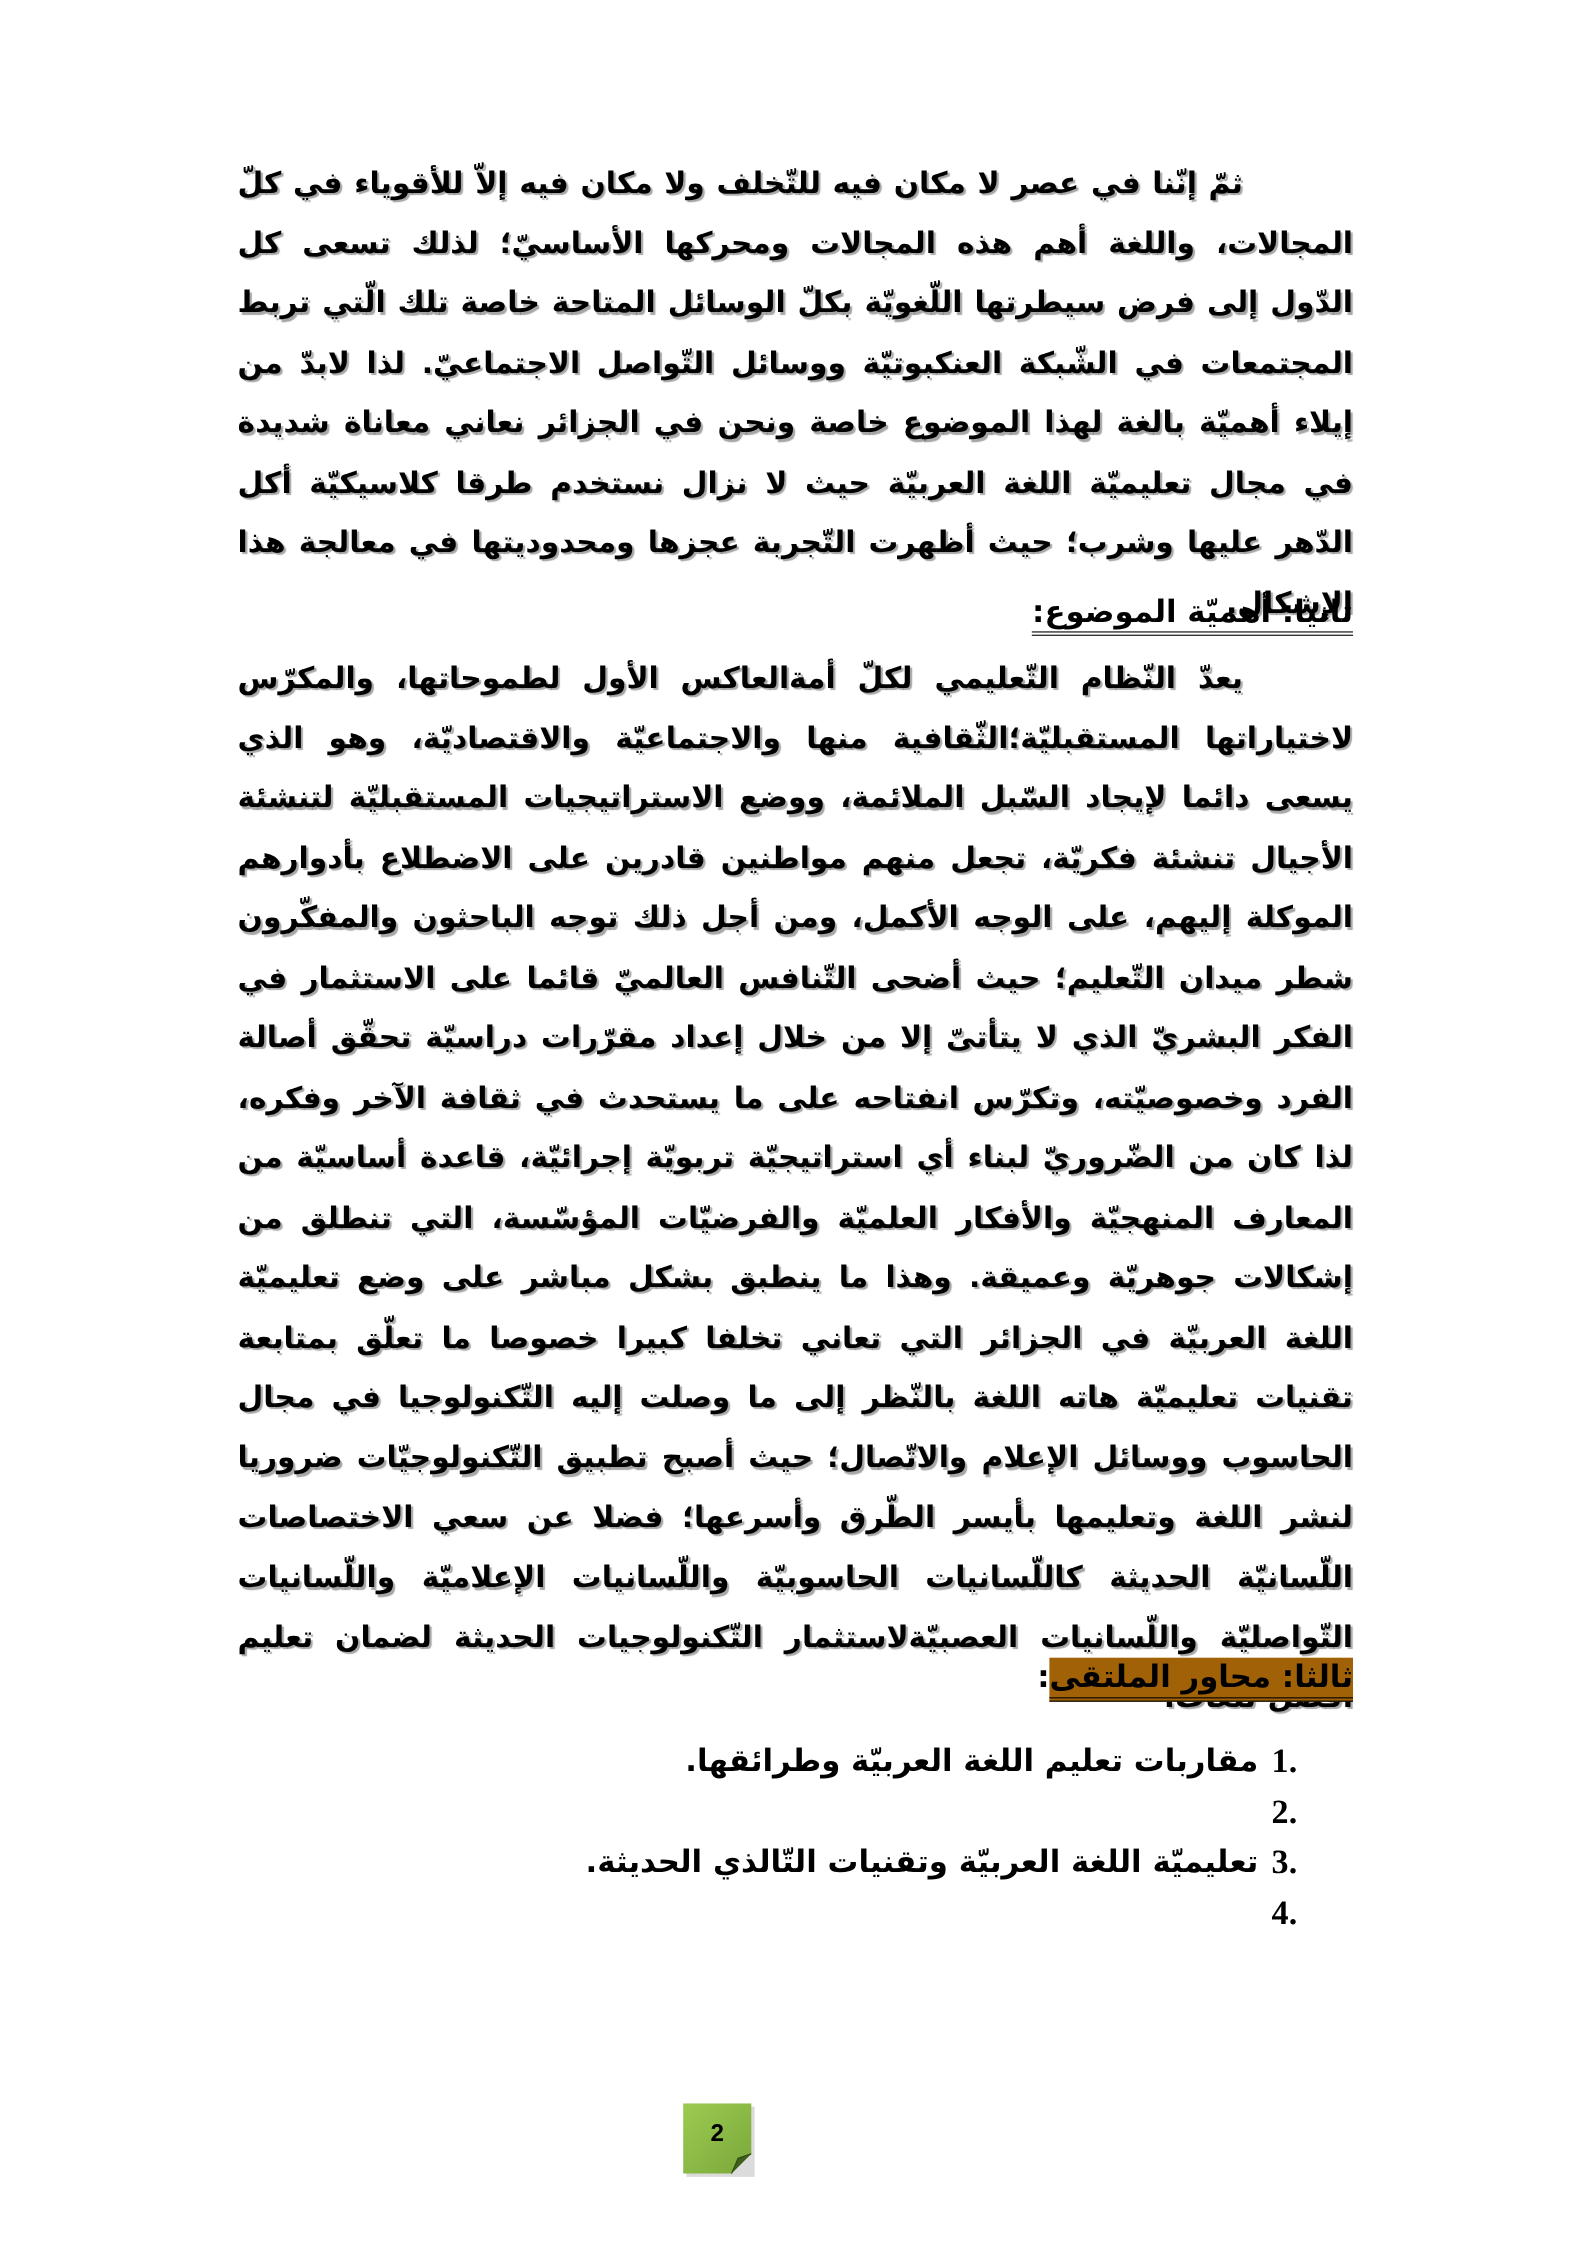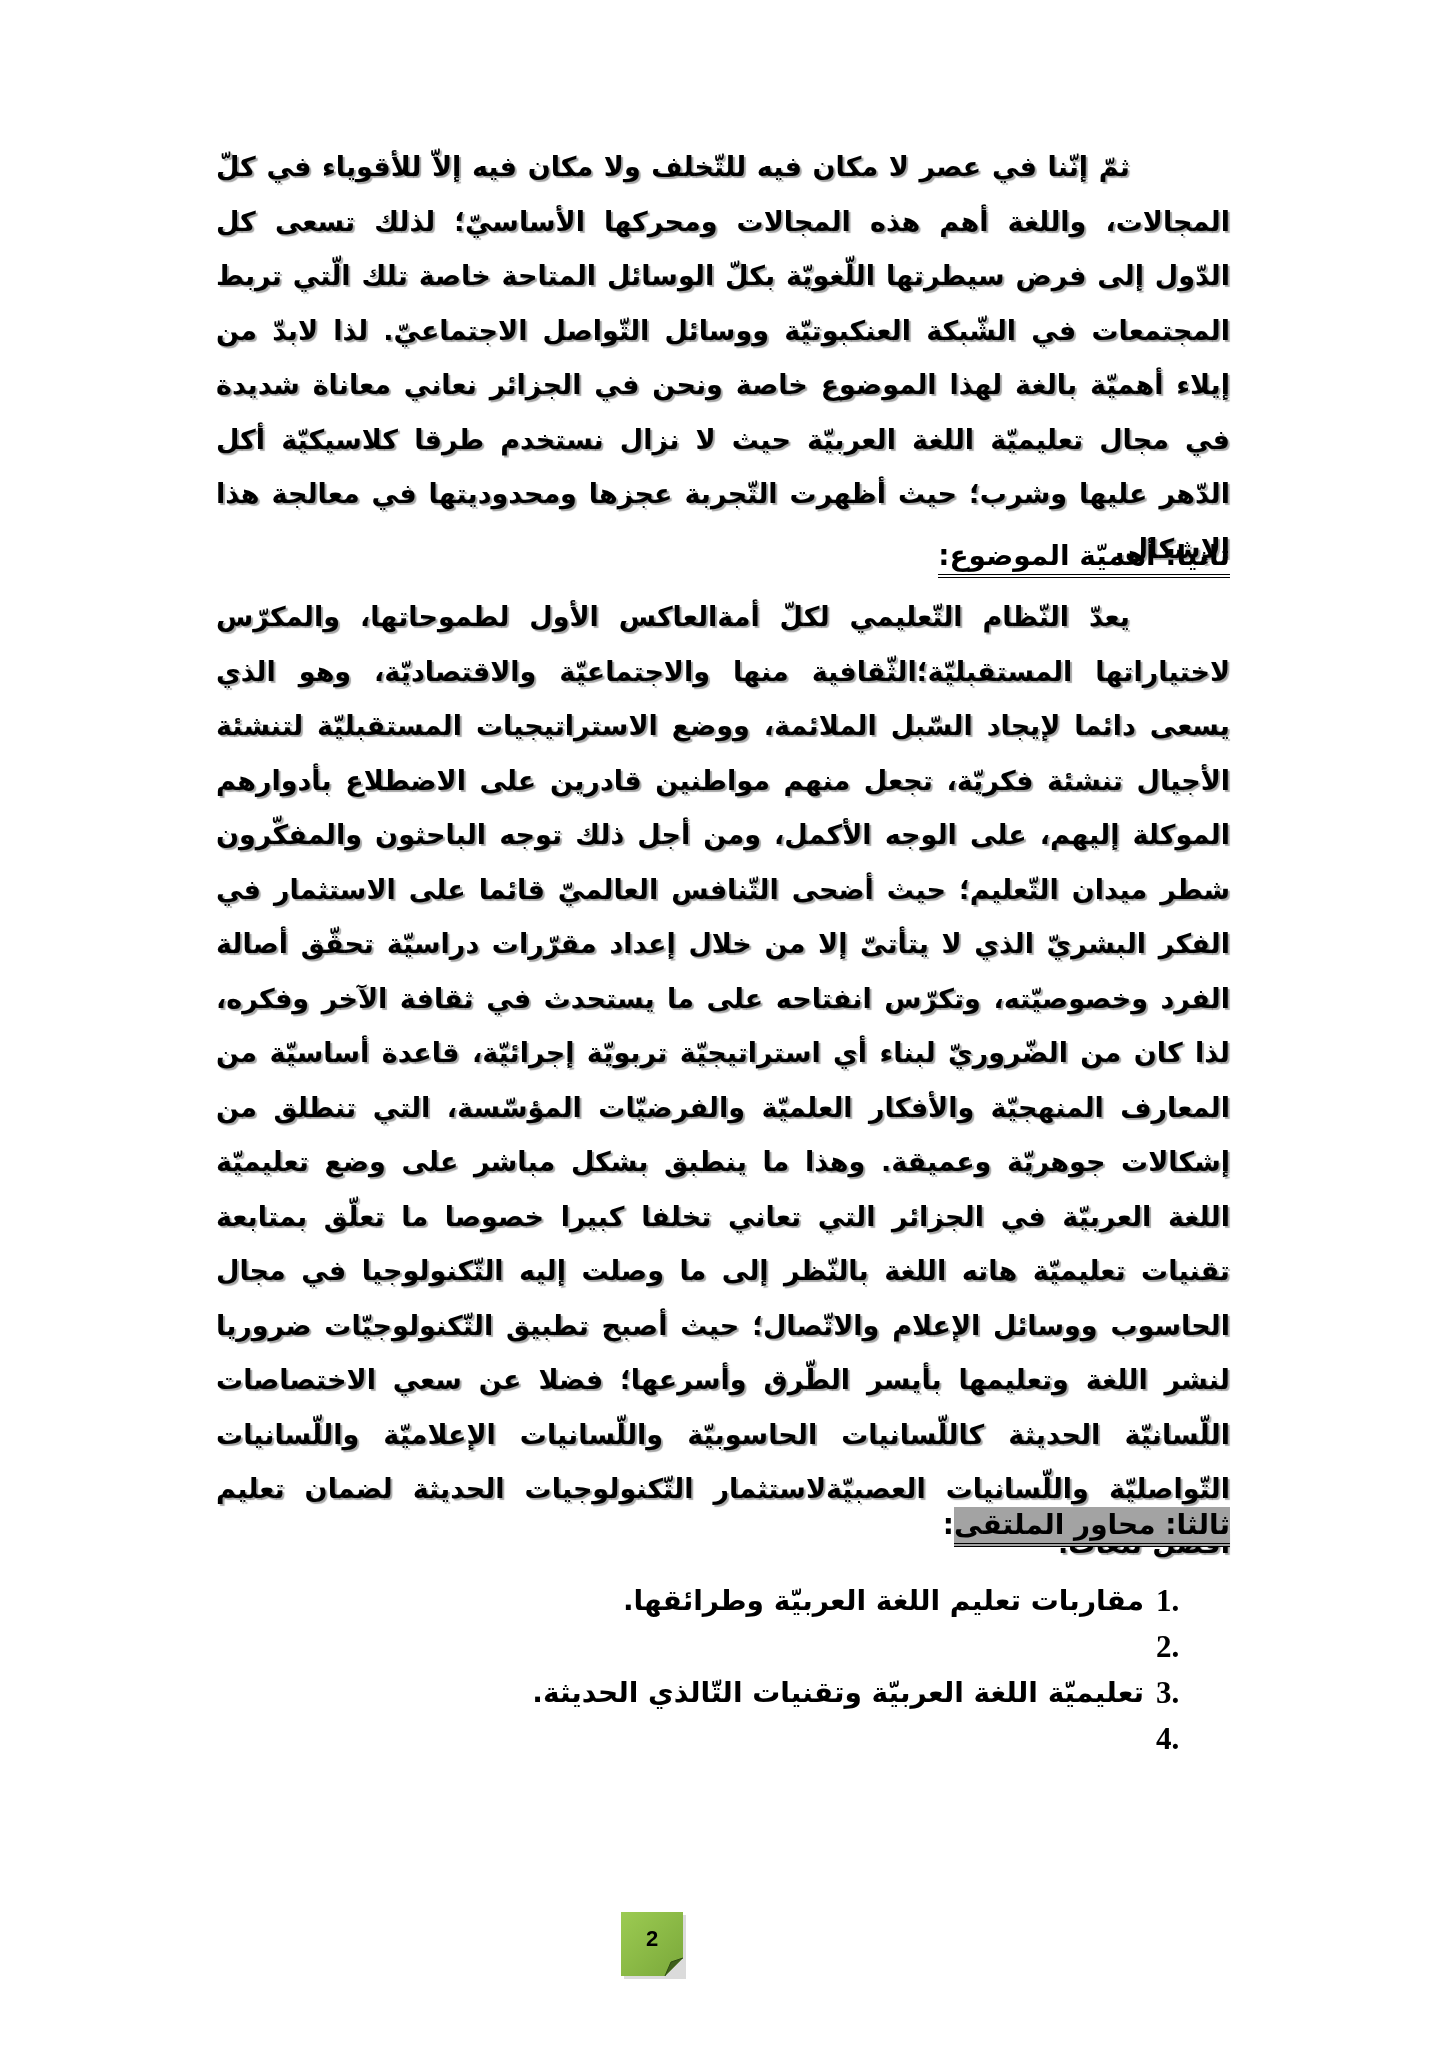--- a/index.html
+++ b/index.html
@@ -123,21 +123,21 @@
 
   <p id="para-1" class="para">ثمّ إنّنا في عصر لا مكان فيه للتّخلف ولا مكان فيه إلاّ للأقوياء في كلّ المجالات، واللغة أهم هذه المجالات ومحركها الأساسيّ؛ لذلك تسعى كل الدّول إلى فرض سيطرتها اللّغويّة بكلّ الوسائل المتاحة خاصة تلك الّتي تربط المجتمعات في الشّبكة العنكبوتيّة ووسائل التّواصل الاجتماعيّ. لذا لابدّ من إيلاء أهميّة بالغة لهذا الموضوع خاصة ونحن في الجزائر نعاني معاناة شديدة في مجال تعليميّة اللغة العربيّة حيث لا نزال نستخدم طرقا كلاسيكيّة أكل الدّهر عليها وشرب؛ حيث أظهرت التّجربة عجزها ومحدوديتها في معالجة هذا الإشكال.</p>
 
   <div id="heading-2-wrap">
     <span id="heading-2" class="heading">ثانيا: أهميّة الموضوع:</span>
   </div>
 
   <p id="para-2" class="para">يعدّ النّظام التّعليمي لكلّ أمةالعاكس الأول لطموحاتها، والمكرّس لاختياراتها المستقبليّة؛الثّقافية منها والاجتماعيّة والاقتصاديّة، وهو الذي يسعى دائما لإيجاد السّبل الملائمة، ووضع الاستراتيجيات المستقبليّة لتنشئة الأجيال تنشئة فكريّة، تجعل منهم مواطنين قادرين على الاضطلاع بأدوارهم الموكلة إليهم، على الوجه الأكمل، ومن أجل ذلك توجه الباحثون والمفكّرون شطر ميدان التّعليم؛ حيث أضحى التّنافس العالميّ قائما على الاستثمار في الفكر البشريّ الذي لا يتأتىّ إلا من خلال إعداد مقرّرات دراسيّة تحقّق أصالة الفرد وخصوصيّته، وتكرّس انفتاحه على ما يستحدث في ثقافة الآخر وفكره، لذا كان من الضّروريّ لبناء أي استراتيجيّة تربويّة إجرائيّة، قاعدة أساسيّة من المعارف المنهجيّة والأفكار العلميّة والفرضيّات المؤسّسة، التي تنطلق من إشكالات جوهريّة  وعميقة. وهذا ما ينطبق بشكل مباشر على وضع تعليميّة اللغة العربيّة في الجزائر التي تعاني تخلفا كبيرا خصوصا ما تعلّق بمتابعة تقنيات تعليميّة هاته اللغة بالنّظر إلى ما وصلت إليه التّكنولوجيا في مجال الحاسوب ووسائل الإعلام والاتّصال؛ حيث أصبح تطبيق التّكنولوجيّات ضروريا لنشر اللغة وتعليمها بأيسر الطّرق وأسرعها؛ فضلا عن سعي الاختصاصات اللّسانيّة الحديثة كاللّسانيات الحاسوبيّة واللّسانيات الإعلاميّة واللّسانيات التّواصليّة واللّسانيات العصبيّةلاستثمار التّكنولوجيات الحديثة لضمان تعليم أفضل للّغات.</p>
 
   <div id="heading-3-wrap">
-    <span class="heading hl" style="background: #a3a3a3;">ثالثا: محاور الملتقى</span><span class="colon">:</span>
+    <span class="heading hl" style="background: #a16207;">ثالثا: محاور الملتقى</span><span class="colon">:</span>
   </div>
 
   <ol class="list">
     <li>
       <span class="num">1.</span>
       <span>مقاربات تعليم اللغة العربيّة وطرائقها.</span>
     </li>
     <li>
       <span class="num">2.</span>
     </li>

